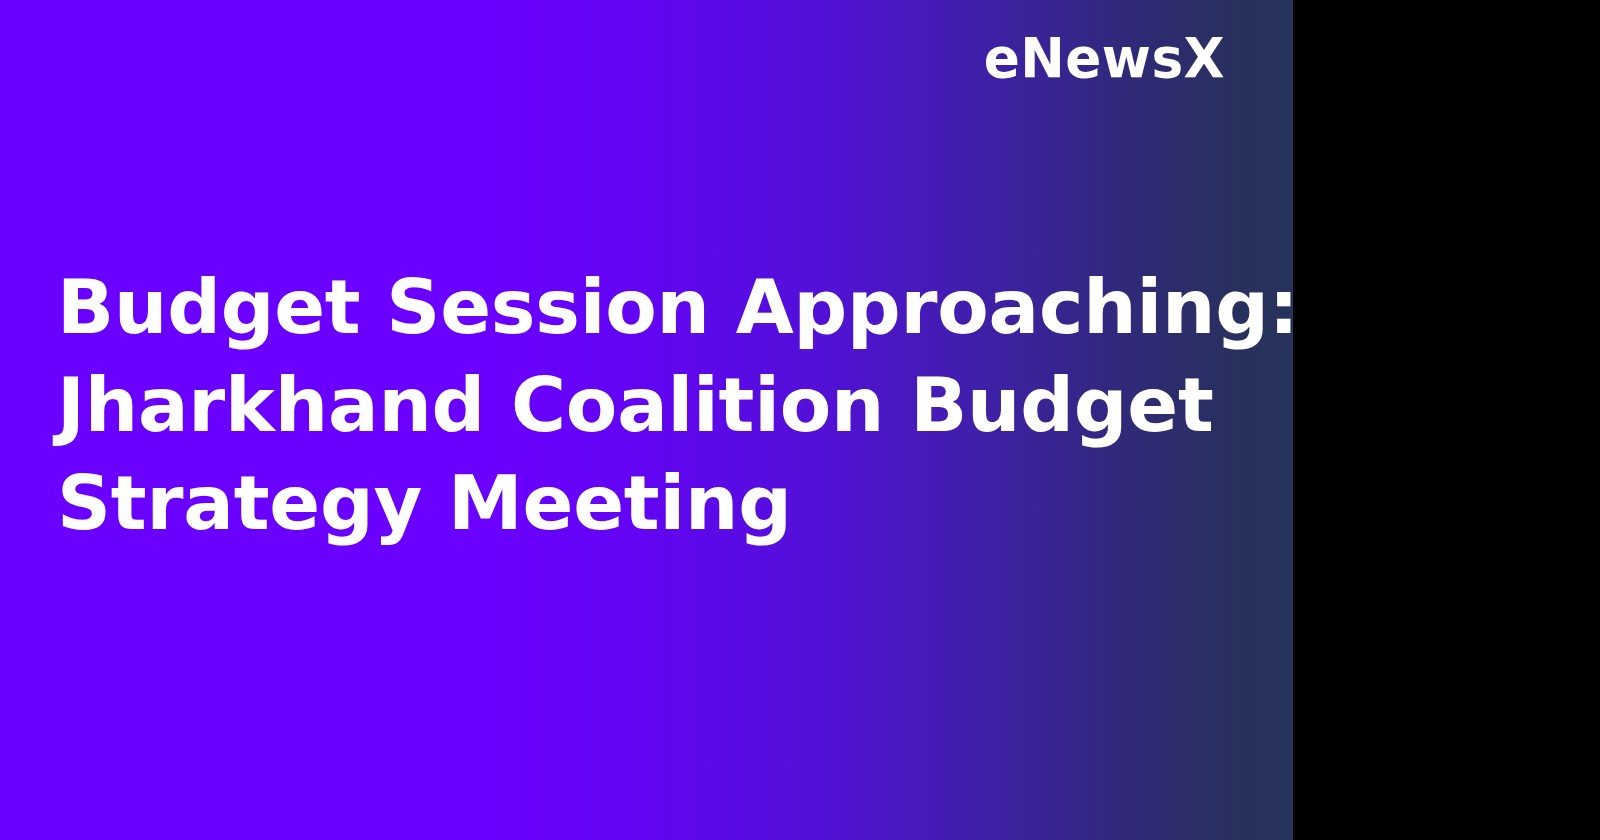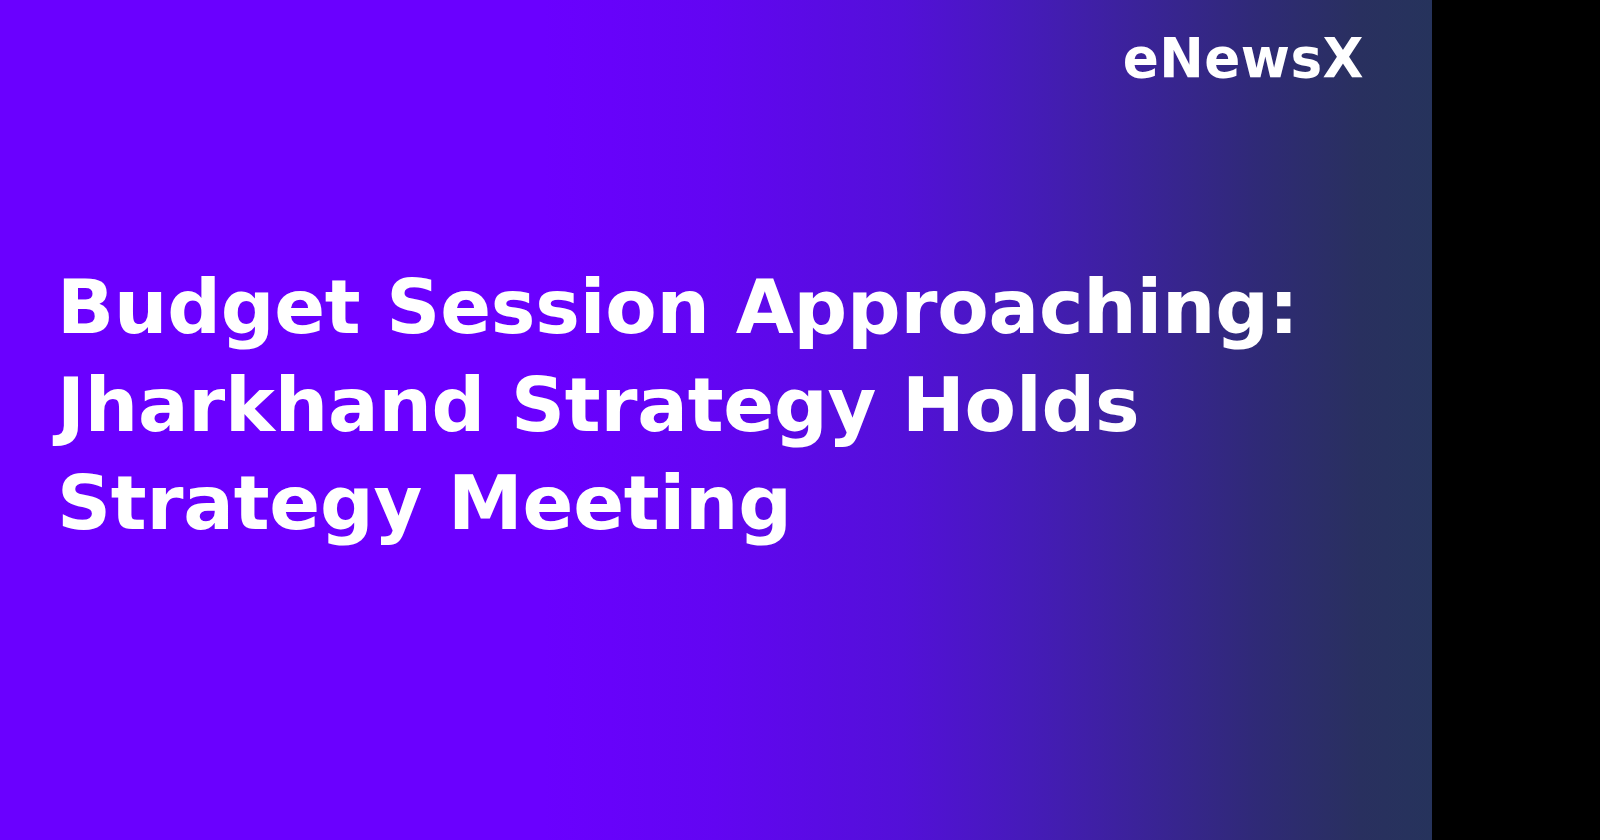--- a/index.html
+++ b/index.html
@@ -4,21 +4,21 @@
 <title>eNewsX Article Card</title>
 <style>
   html, body {
     margin: 0;
     padding: 0;
     background: #000;
   }
 
   #card {
     position: relative;
-    width: 1432px;
+    width: 1293px;
     height: 840px;
     overflow: hidden;
     font-family: "DejaVu Sans", "Liberation Sans", sans-serif;
     -webkit-font-smoothing: antialiased;
   }
 
   
   #bg-gradient {
     position: absolute;
     inset: 0;
@@ -83,17 +83,17 @@
 <div id="card">
 
   <div id="bg-gradient"></div>
 
   <div id="brand">
     <span id="brand-wordmark">eNewsX</span>
   </div>
 
   <div id="headline-block">
     <h1 id="headline">Budget Session Approaching:
-Jharkhand Strategy Holds
+Jharkhand Coalition Budget
 Strategy Meeting</h1>
   </div>
 
 </div>
 
 </body></html>

